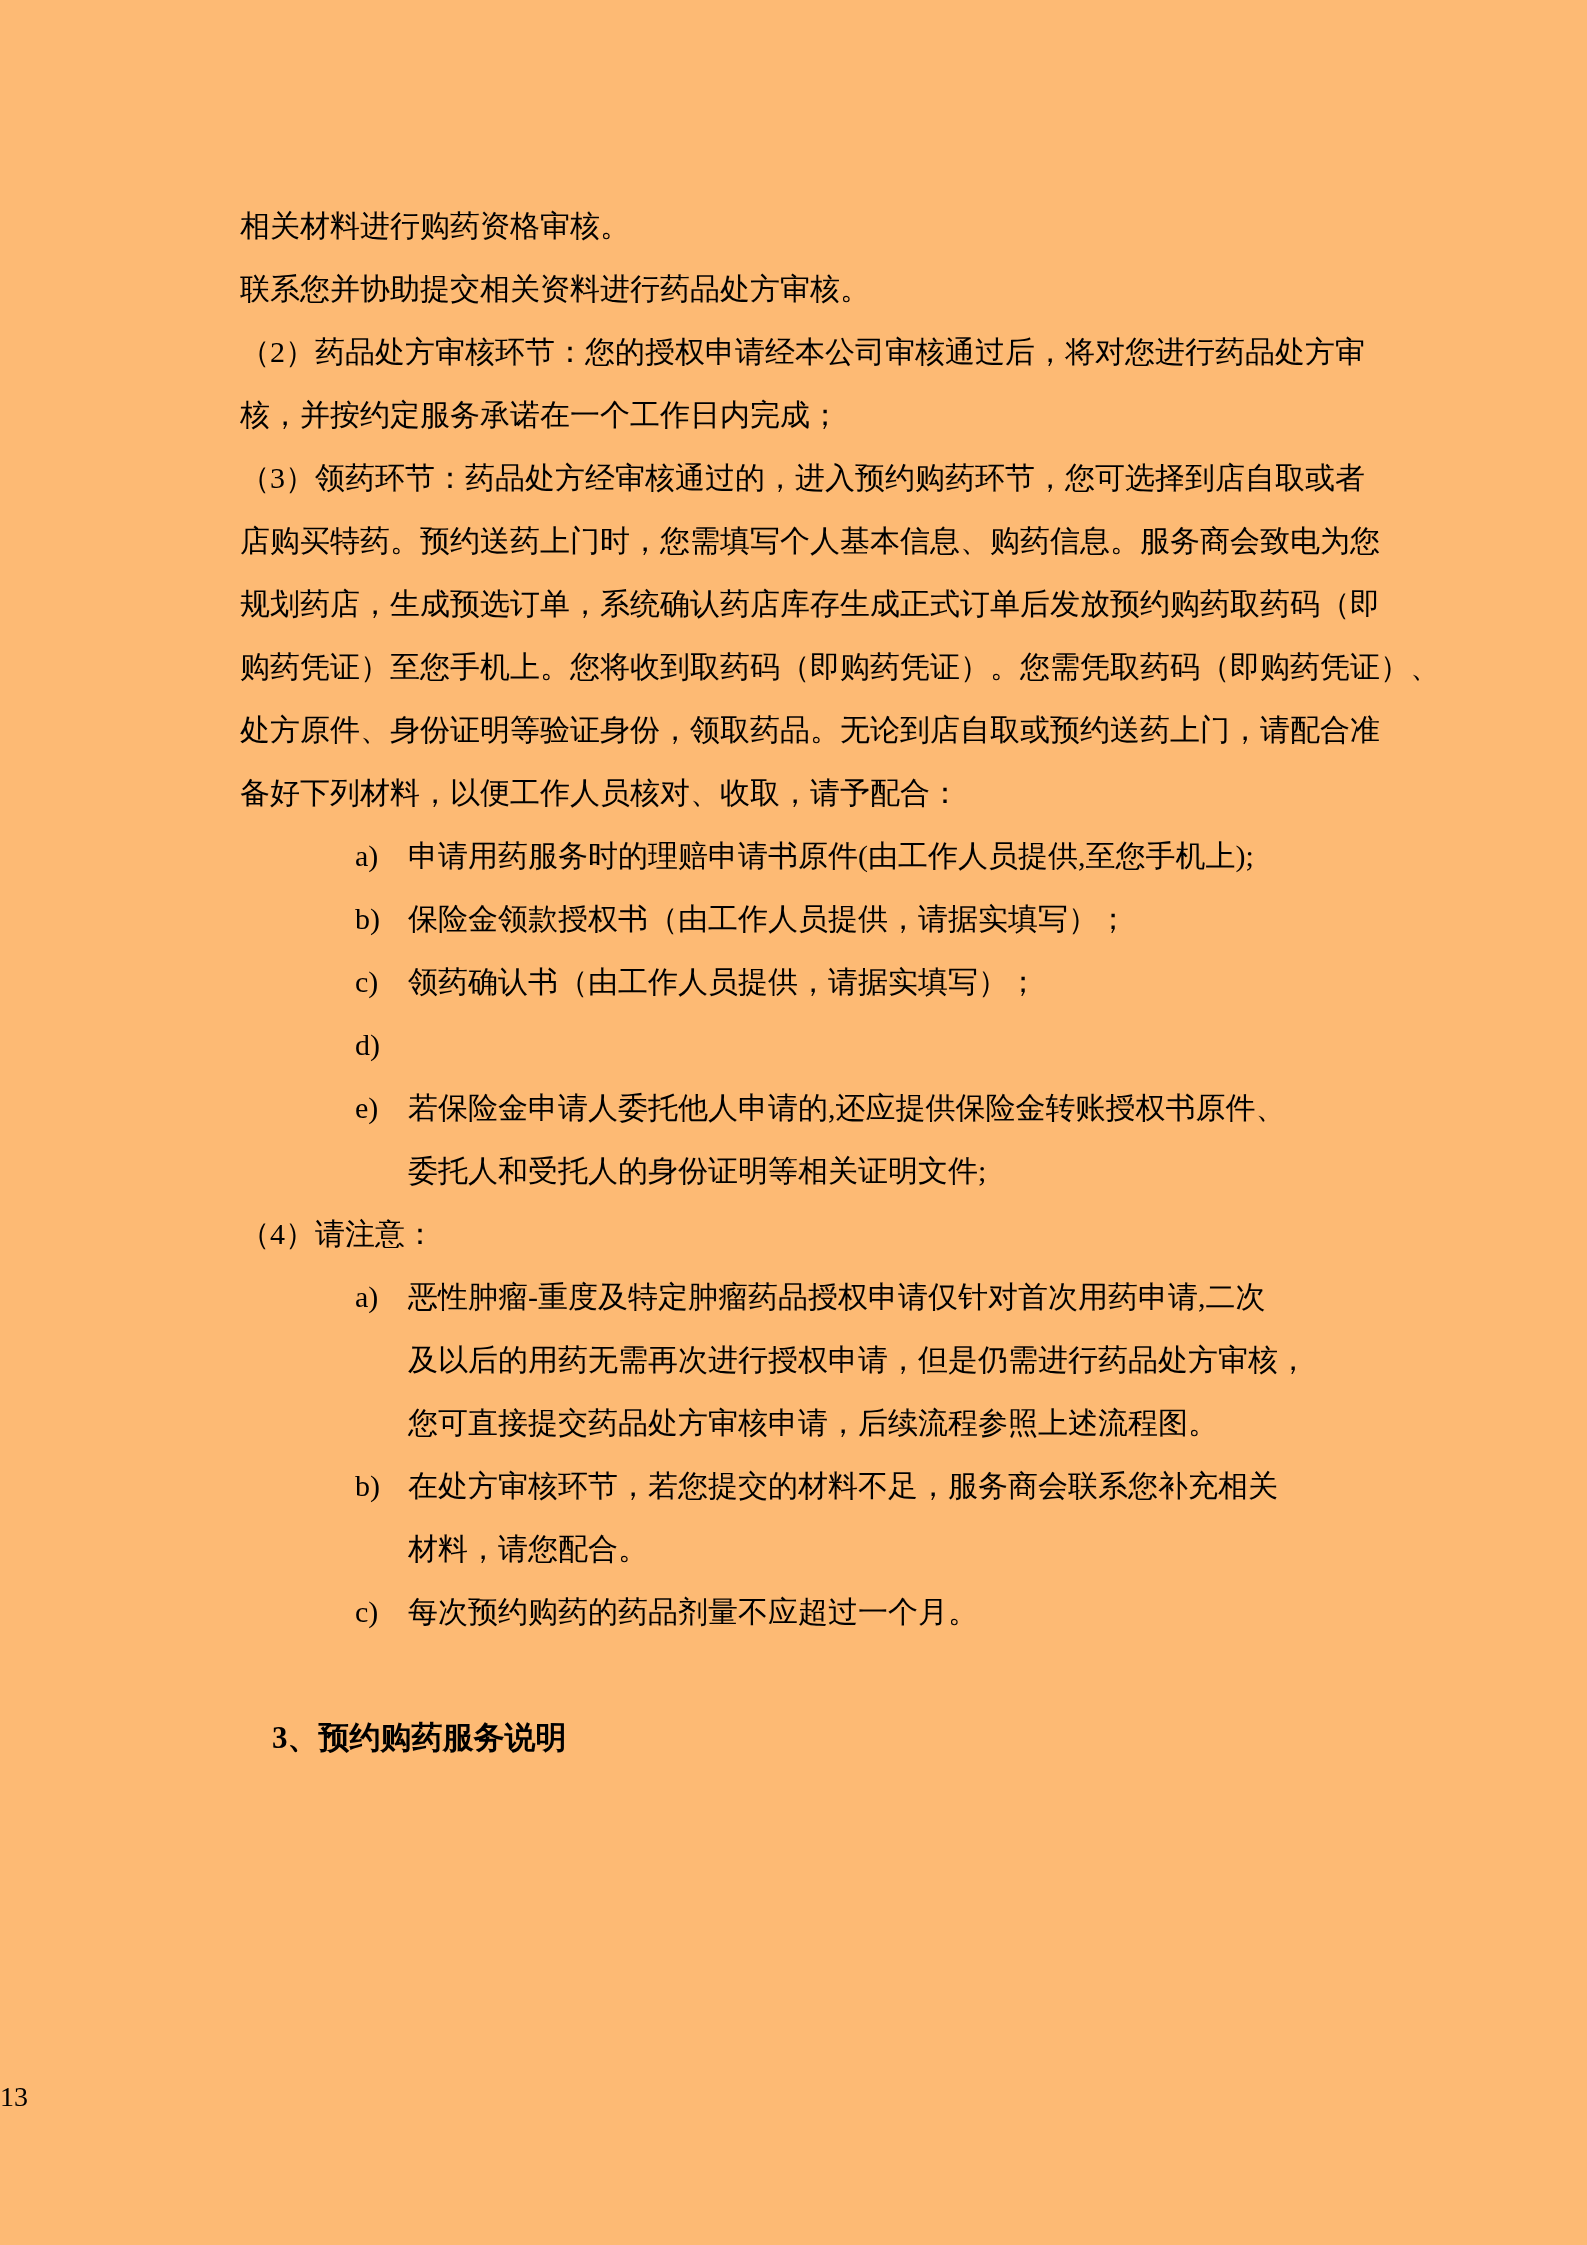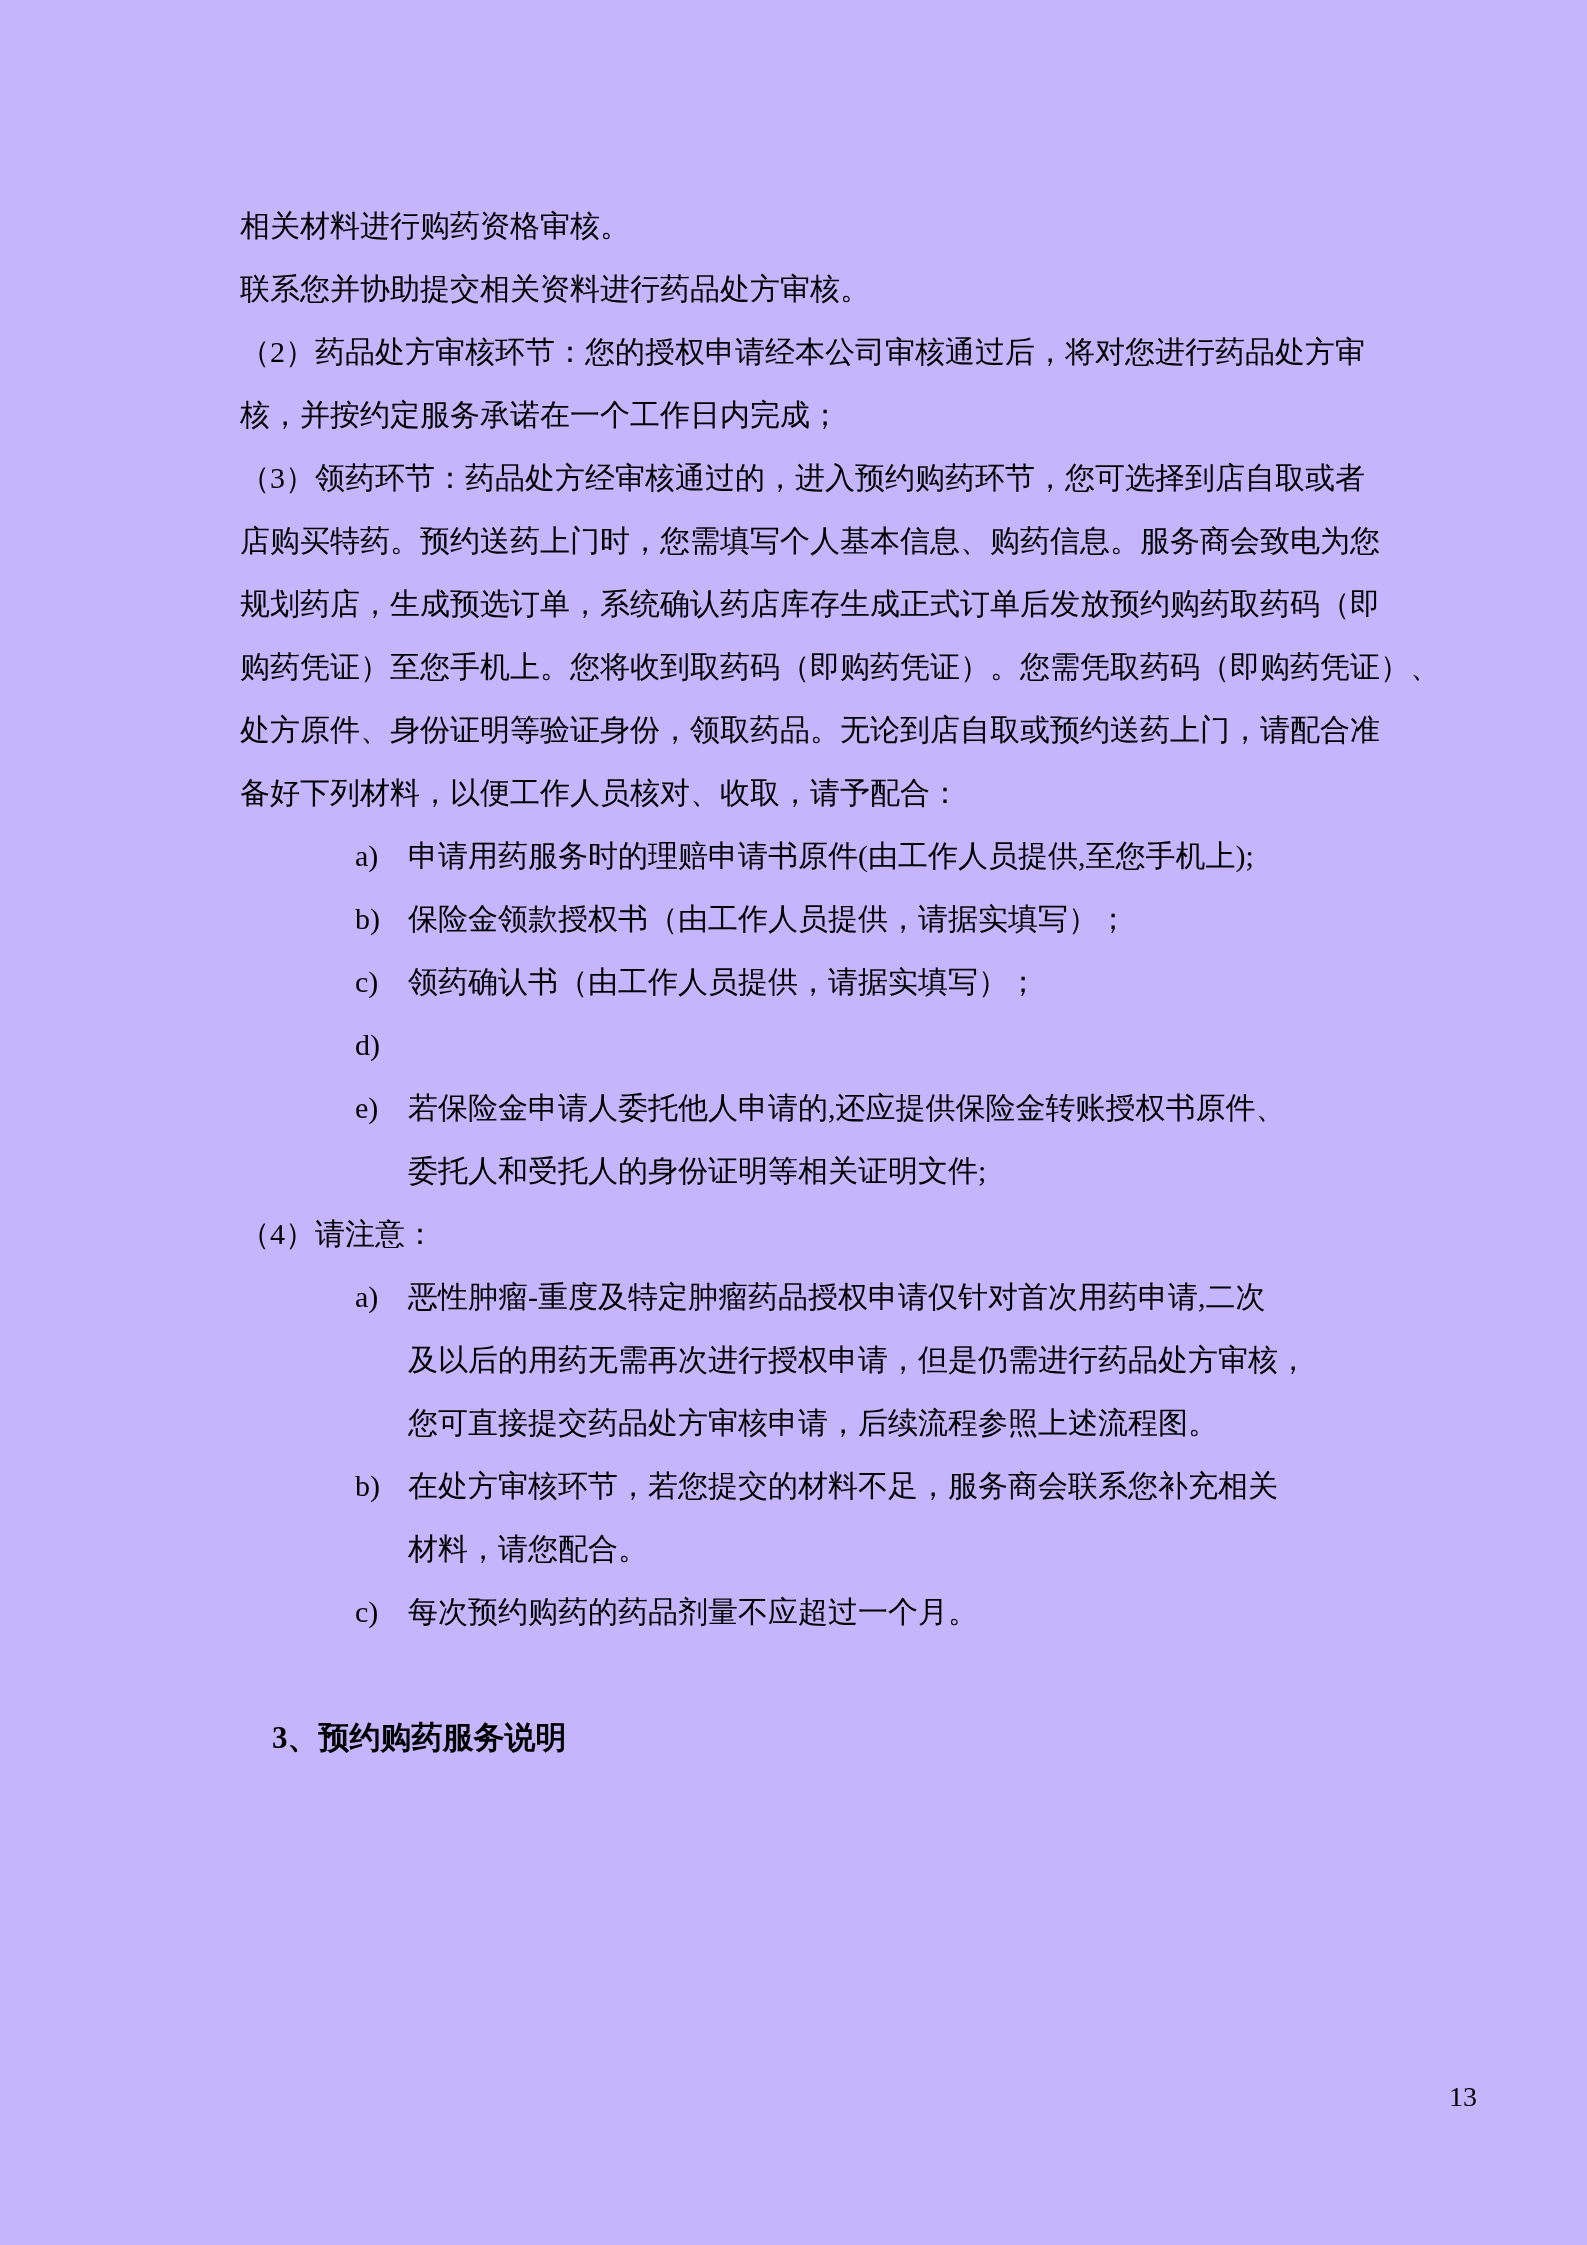--- a/index.html
+++ b/index.html
@@ -8,21 +8,21 @@
     background: #ffffff;
   }
   body {
     font-family: "Liberation Serif", "DejaVu Serif", serif;
     color: #000000;
   }
   .page {
     position: relative;
     width: 1587px;
     height: 2245px;
-    background: #c4b5fd;
+    background: #fdba74;
     overflow: hidden;
   }
   .content {
     position: absolute;
     left: 240px;
     top: 194px;
     width: 1128px;
     font-size: 30px;
   }
   .paragraph { }
@@ -54,21 +54,21 @@
     font-weight: bold;
     font-size: 31px;
     white-space: nowrap;
     margin-left: 32px;
   }
   .footer {
     position: absolute;
     left: 0;
     top: 2080px;
     width: 1477px;
-    text-align: right;
+    text-align: left;
     font-size: 28px;
     line-height: 34px;
   }
 </style>
 </head>
 <body>
 
 <div class="page">
   <div class="content" id="doc-blocks">
       <div class="paragraph">

